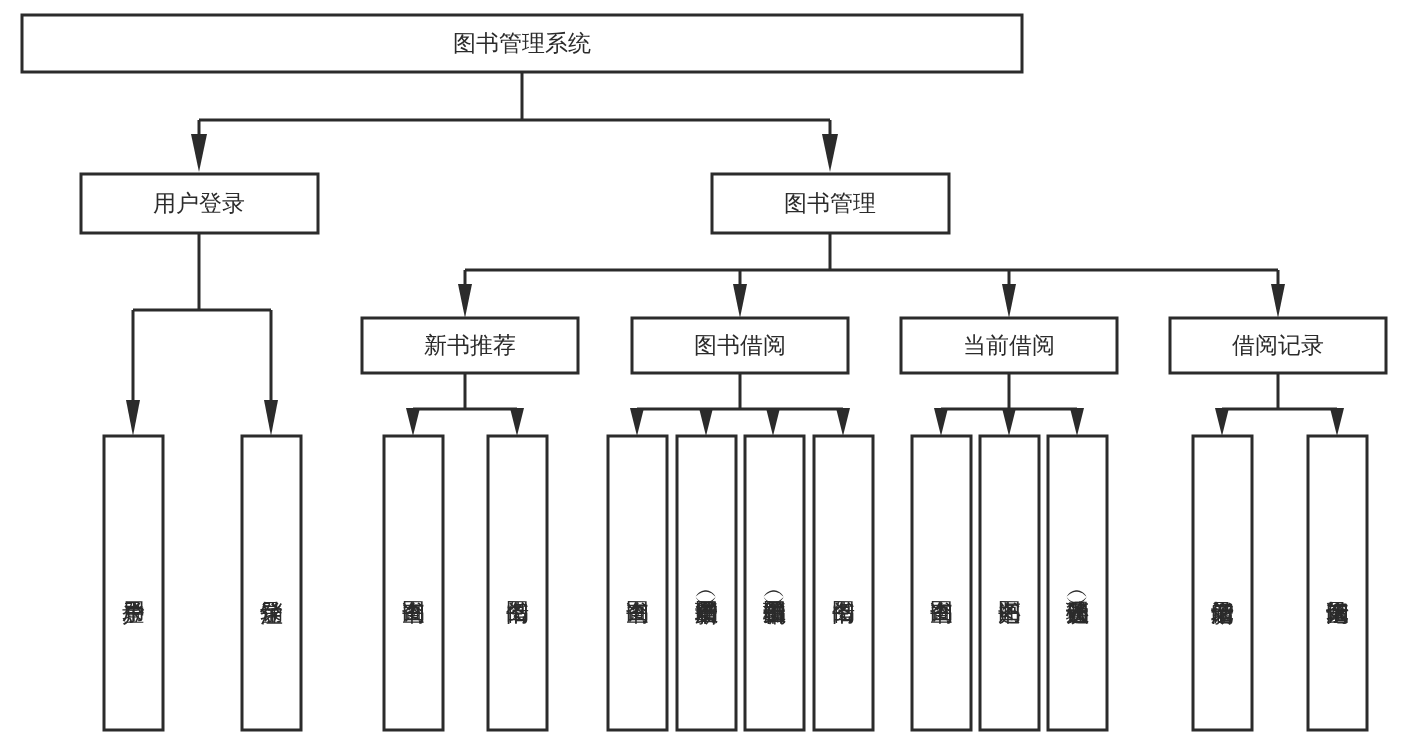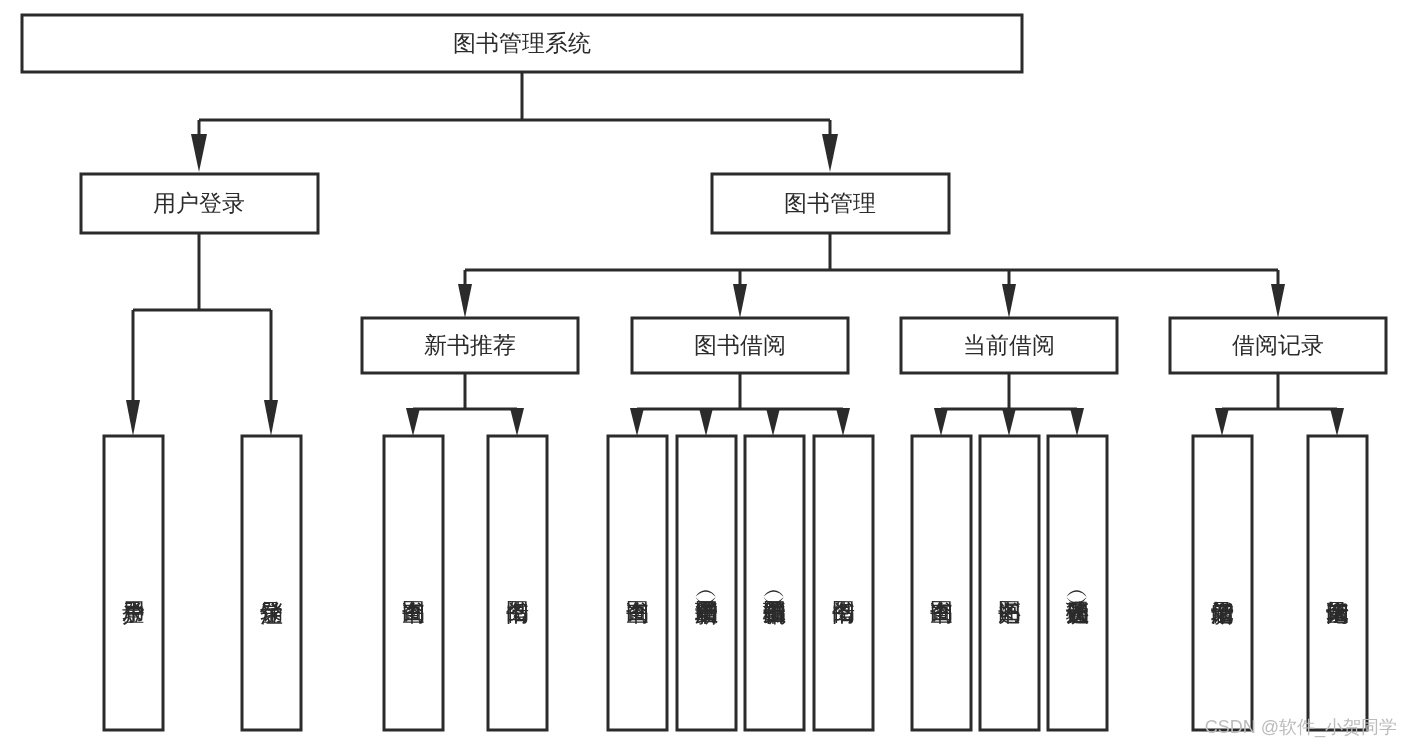--- a/index.html
+++ b/index.html
@@ -221,15 +221,14 @@
       <text class="node-label-vertical" x="1223" y="583" style="writing-mode:vertical-rl; text-orientation:upright; dominant-baseline:central;">新增借阅记录</text>
     </g>
 
     <g>
       <rect class="node-rect" x="1308" y="436" width="59" height="294"></rect>
       <text class="node-label-vertical" x="1338" y="583" style="writing-mode:vertical-rl; text-orientation:upright; dominant-baseline:central;">查询借阅记录</text>
     </g>
 
   </svg>
 
-  <div class="watermark">CSDN @软件_小贺同学</div>
 
 </div>
 
 </body></html>

